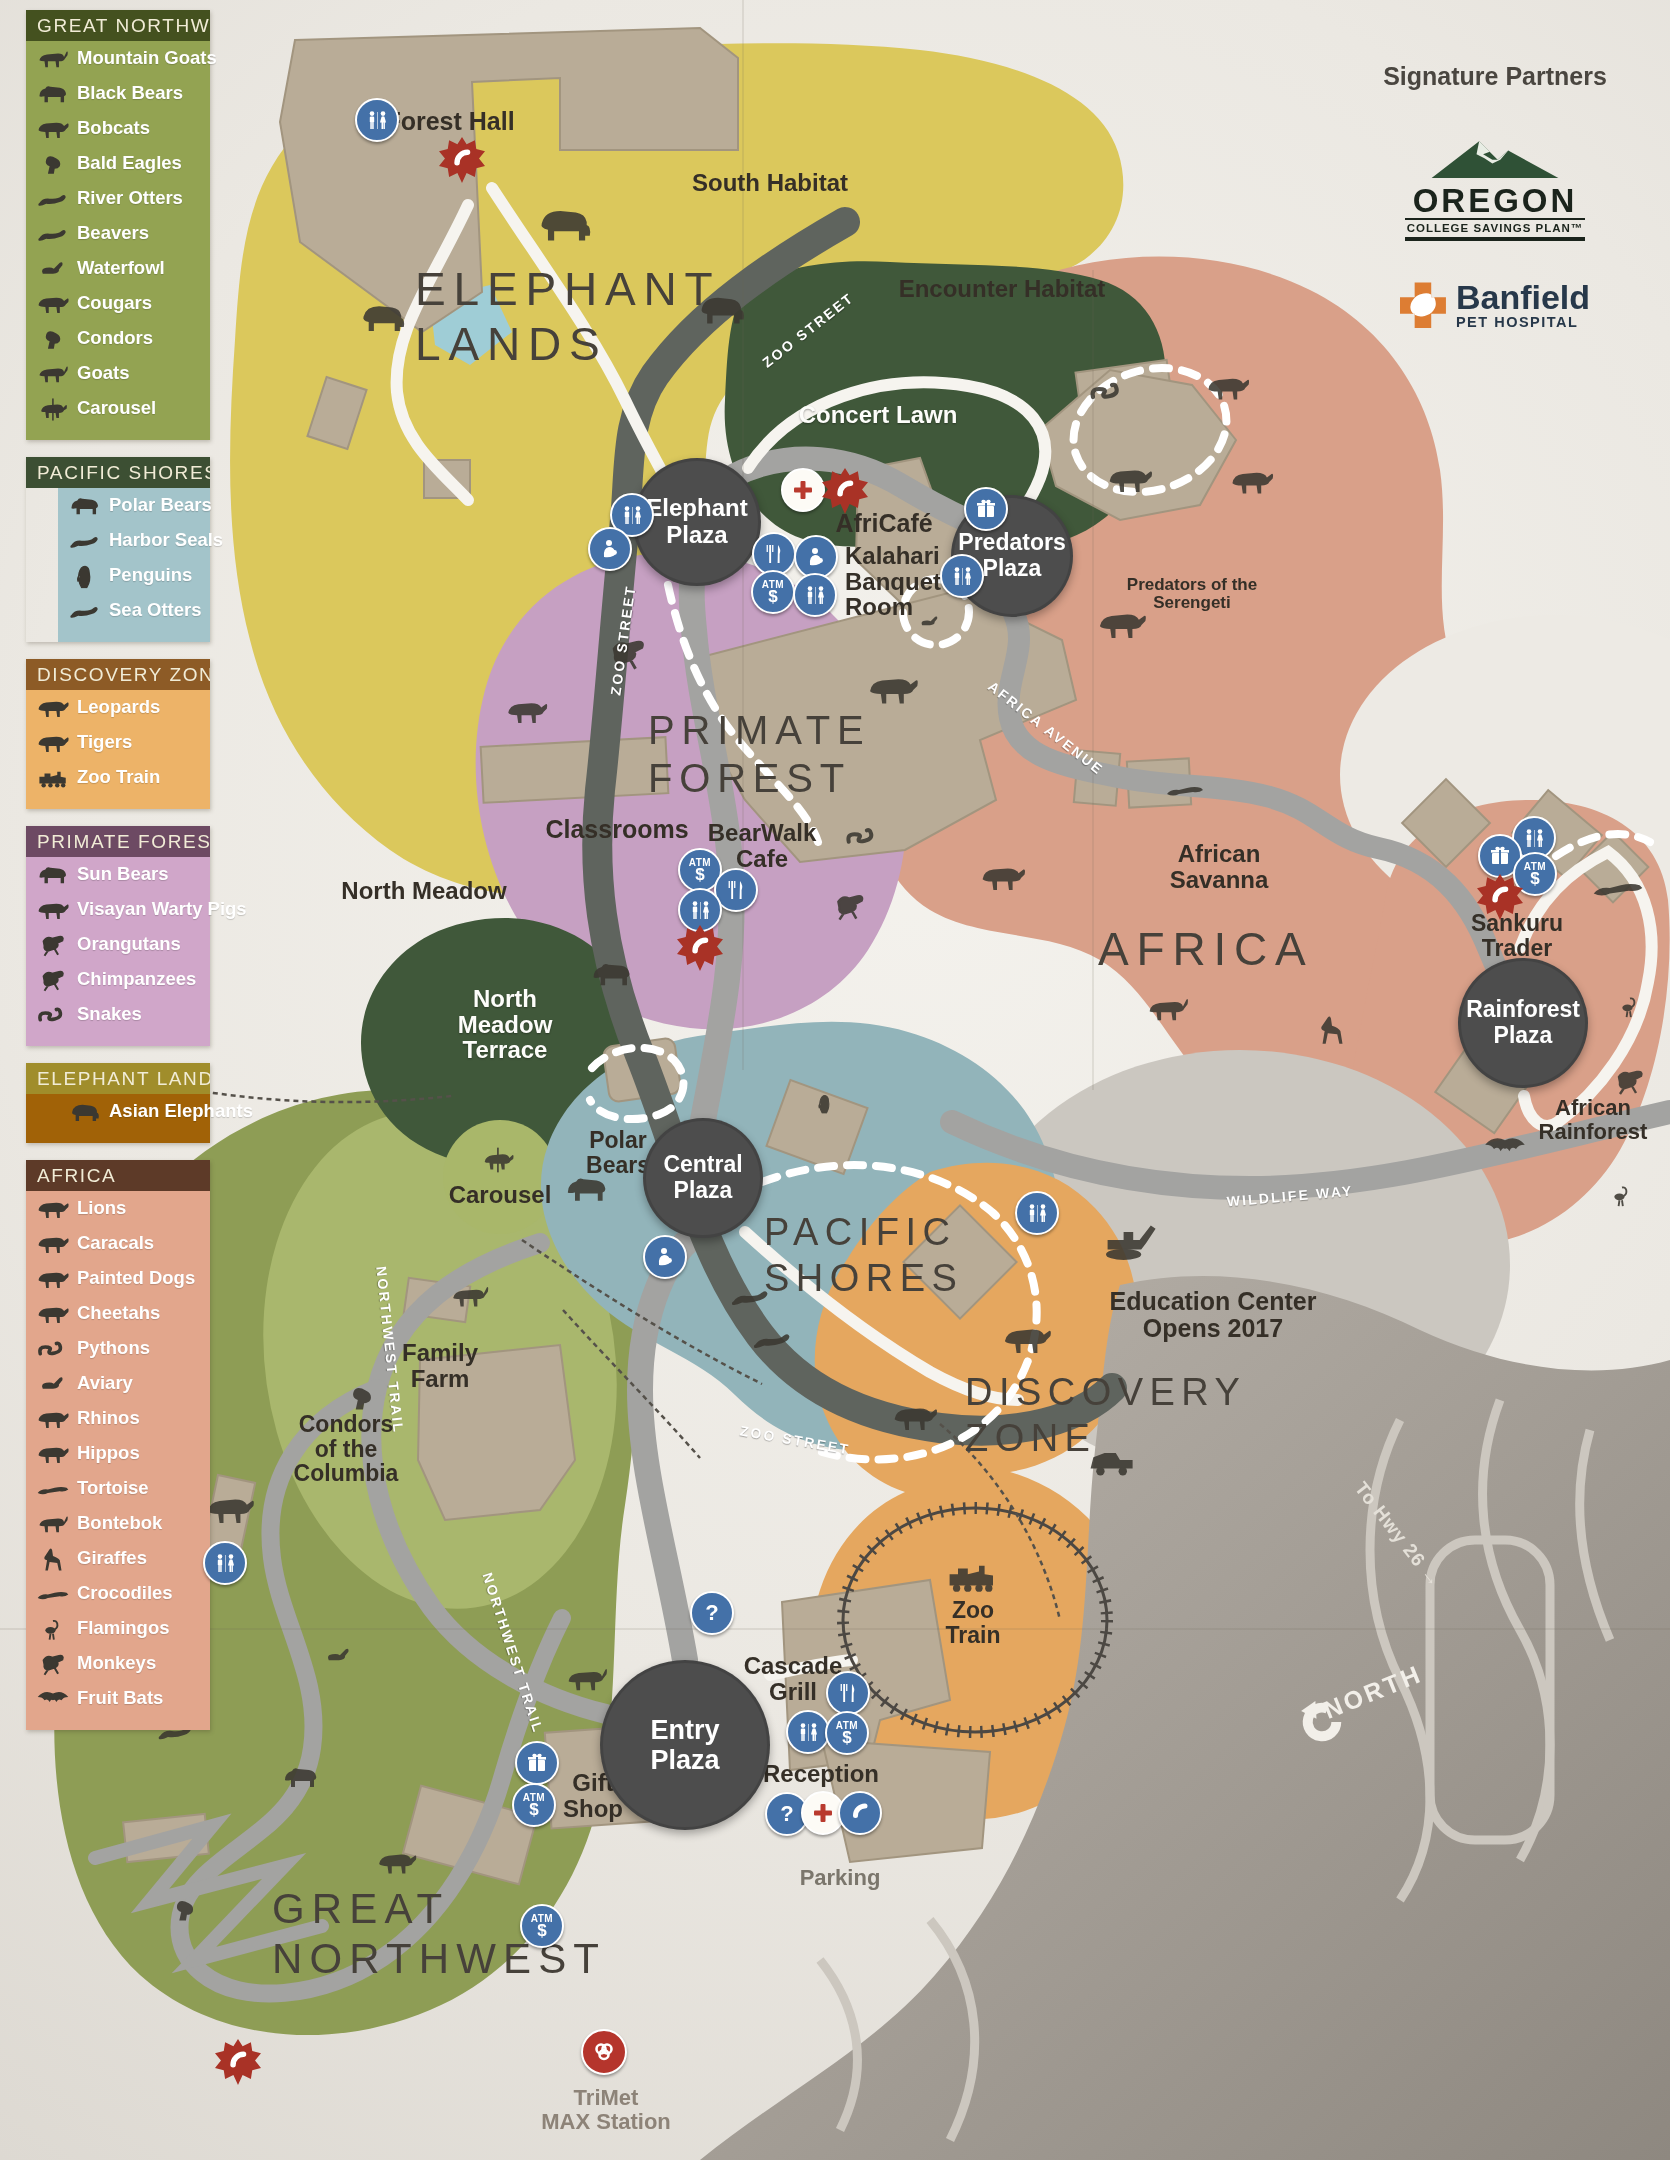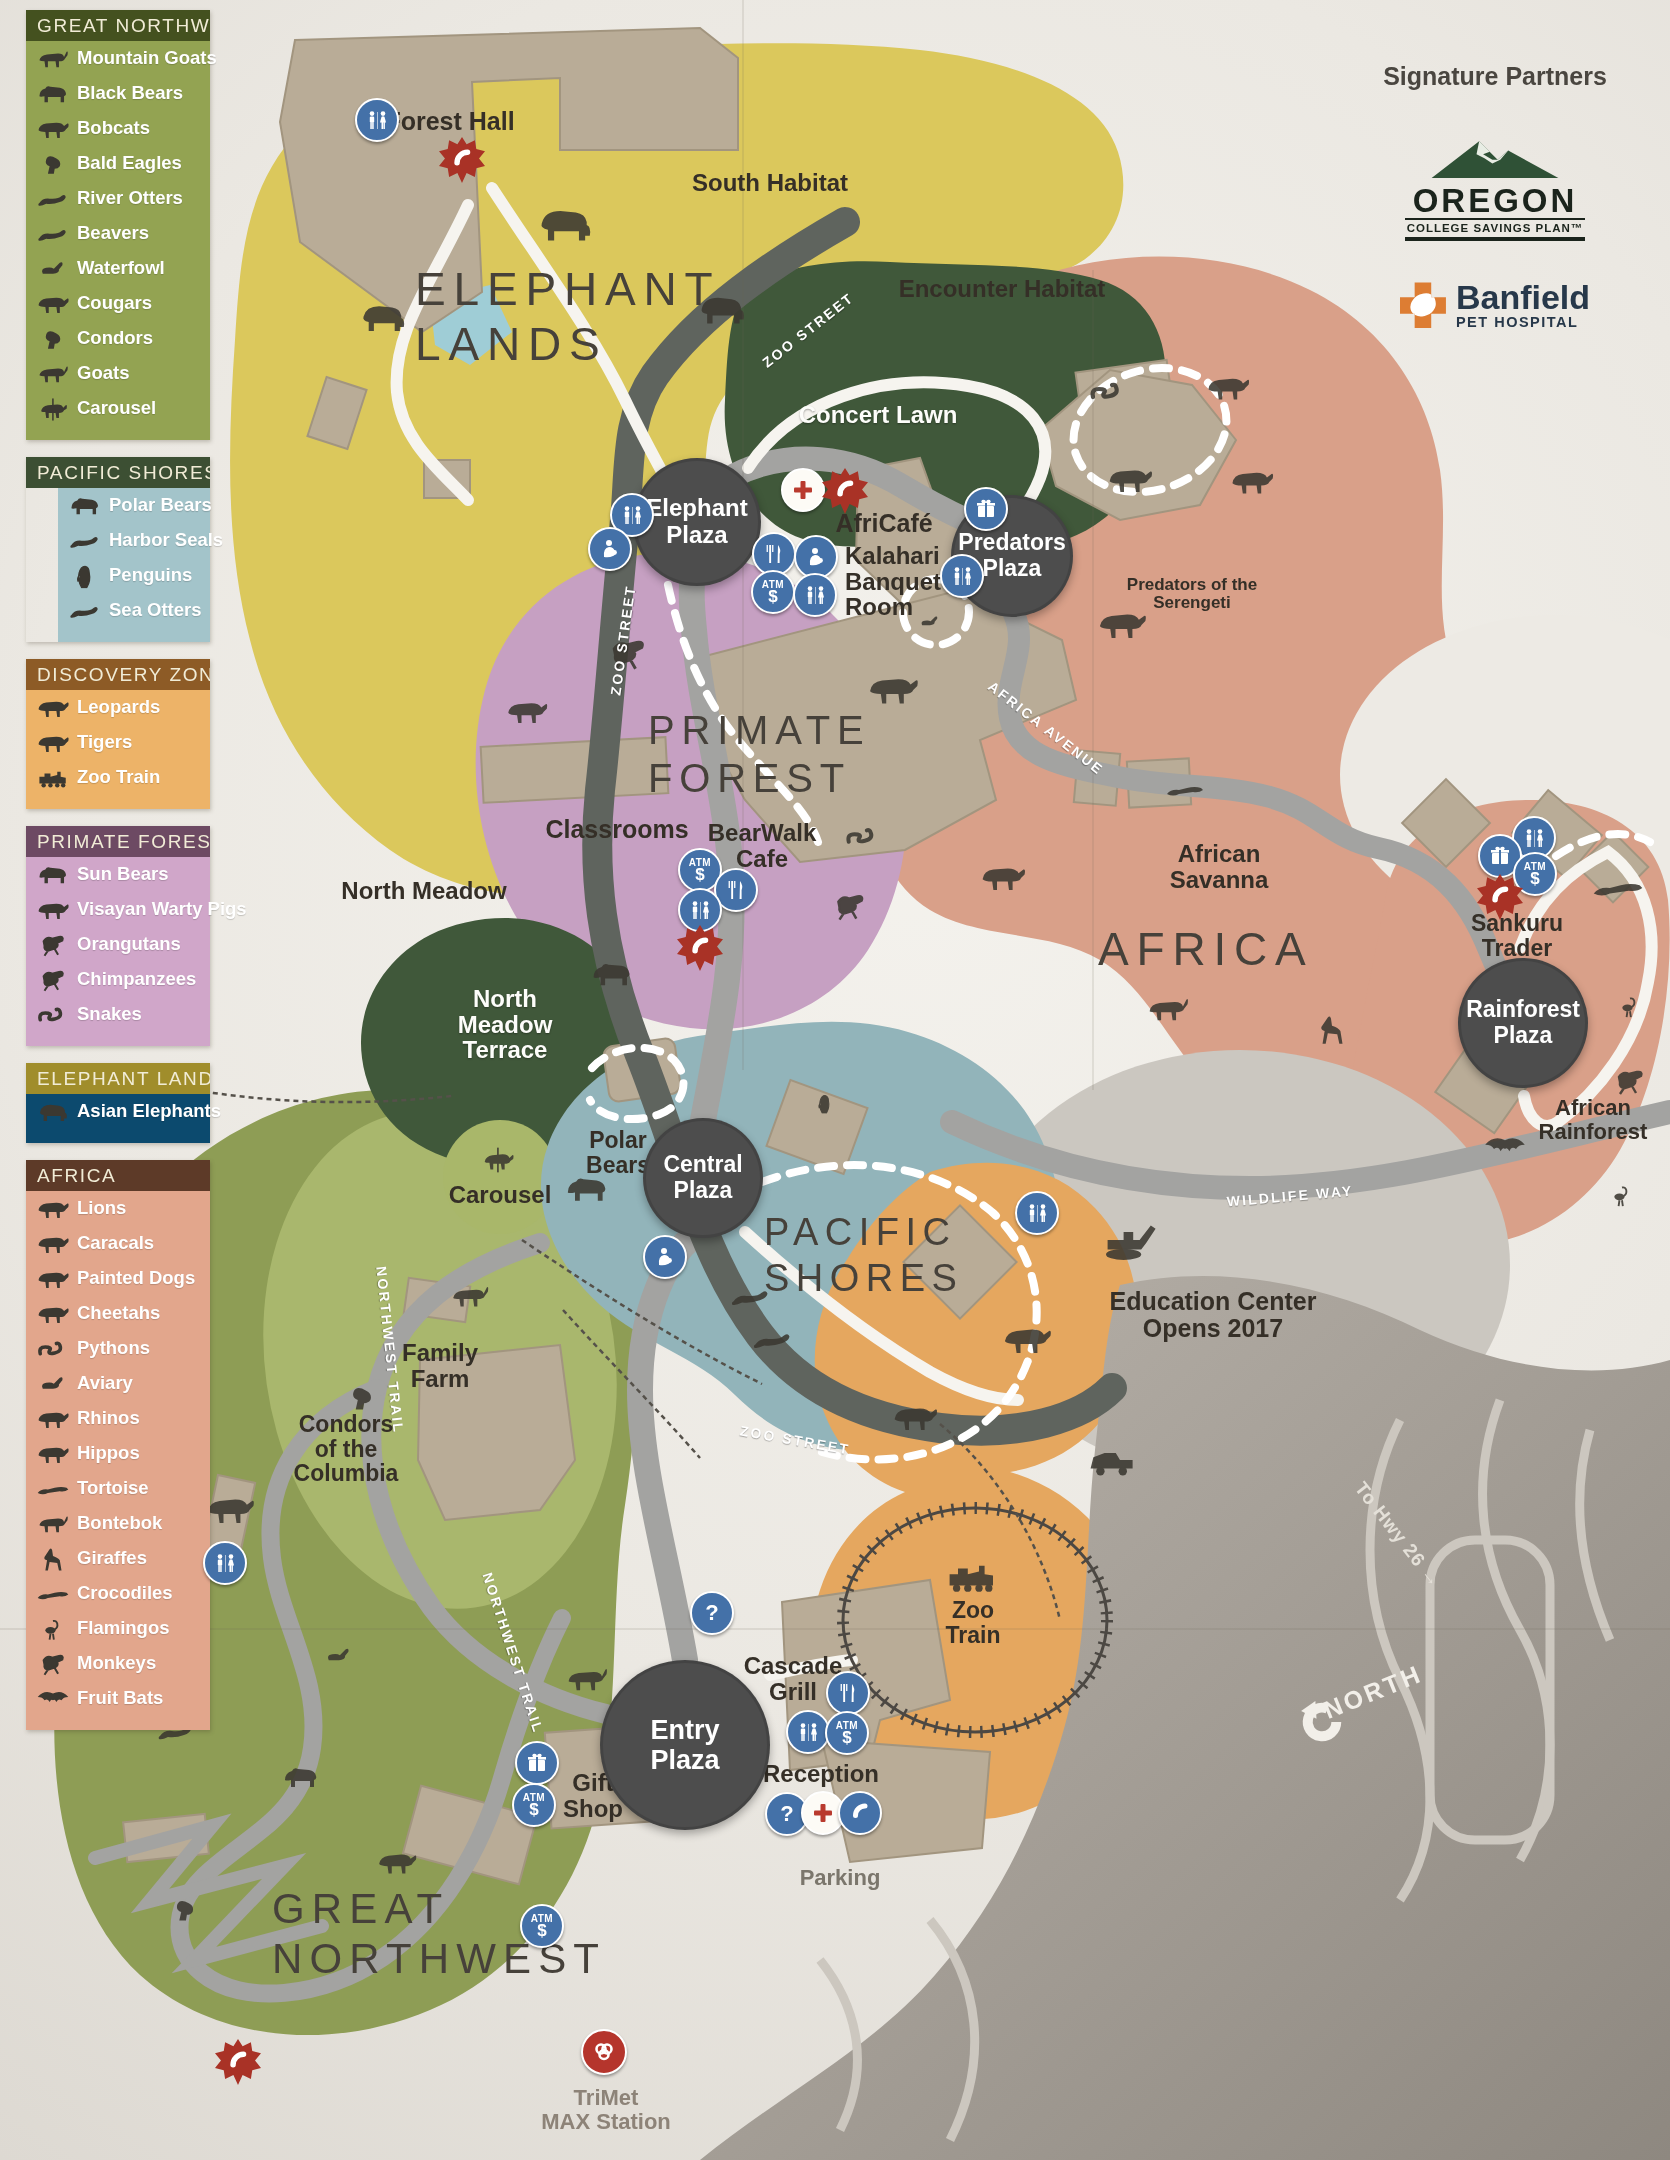--- a/index.html
+++ b/index.html
@@ -431,21 +431,21 @@
         <div class="lrow">
           <svg class="li" viewBox="0 0 40 28">
             <use href="#sym-snake"></use>
           </svg>
           <span class="ll">Snakes</span>
         </div>
       </div>
     </div>
     <div class="lsec">
       <div class="lhead" style="background: rgb(160, 141, 43);">ELEPHANT LANDS</div>
-      <div class="lbody" style="background: #0c4a6e;">
+      <div class="lbody" style="background: #a16207; padding-left: 32px;">
         <div class="lrow">
           <svg class="li" viewBox="0 0 40 28">
             <use href="#sym-elephant"></use>
           </svg>
           <span class="ll">Asian Elephants</span>
         </div>
       </div>
     </div>
     <div class="lsec">
       <div class="lhead" style="background: rgb(93, 58, 40);">AFRICA</div>
@@ -573,20 +573,24 @@
     <div class="zone" style="left: 648px; top: 706px; font-size: 40px;">
       <span>PRIMATE</span>
       <span>FOREST</span>
     </div>
     <div class="zone" style="left: 1098px; top: 922px; font-size: 46px;">
       <span>AFRICA</span>
     </div>
     <div class="zone" style="left: 764px; top: 1210px; font-size: 38px;">
       <span>PACIFIC</span>
       <span>SHORES</span>
+    </div>
+    <div class="zone" style="left: 965px; top: 1370px; font-size: 38px;">
+      <span>DISCOVERY</span>
+      <span>ZONE</span>
     </div>
     <div class="zone" style="left: 272px; top: 1884px; font-size: 42px;">
       <span>GREAT</span>
       <span>NORTHWEST</span>
     </div>
     <div class="place" style="left: 450px; top: 108px; font-size: 25px;">
       <span>Forest Hall</span>
     </div>
     <div class="place" style="left: 770px; top: 170px; font-size: 24px;">
       <span>South Habitat</span>

